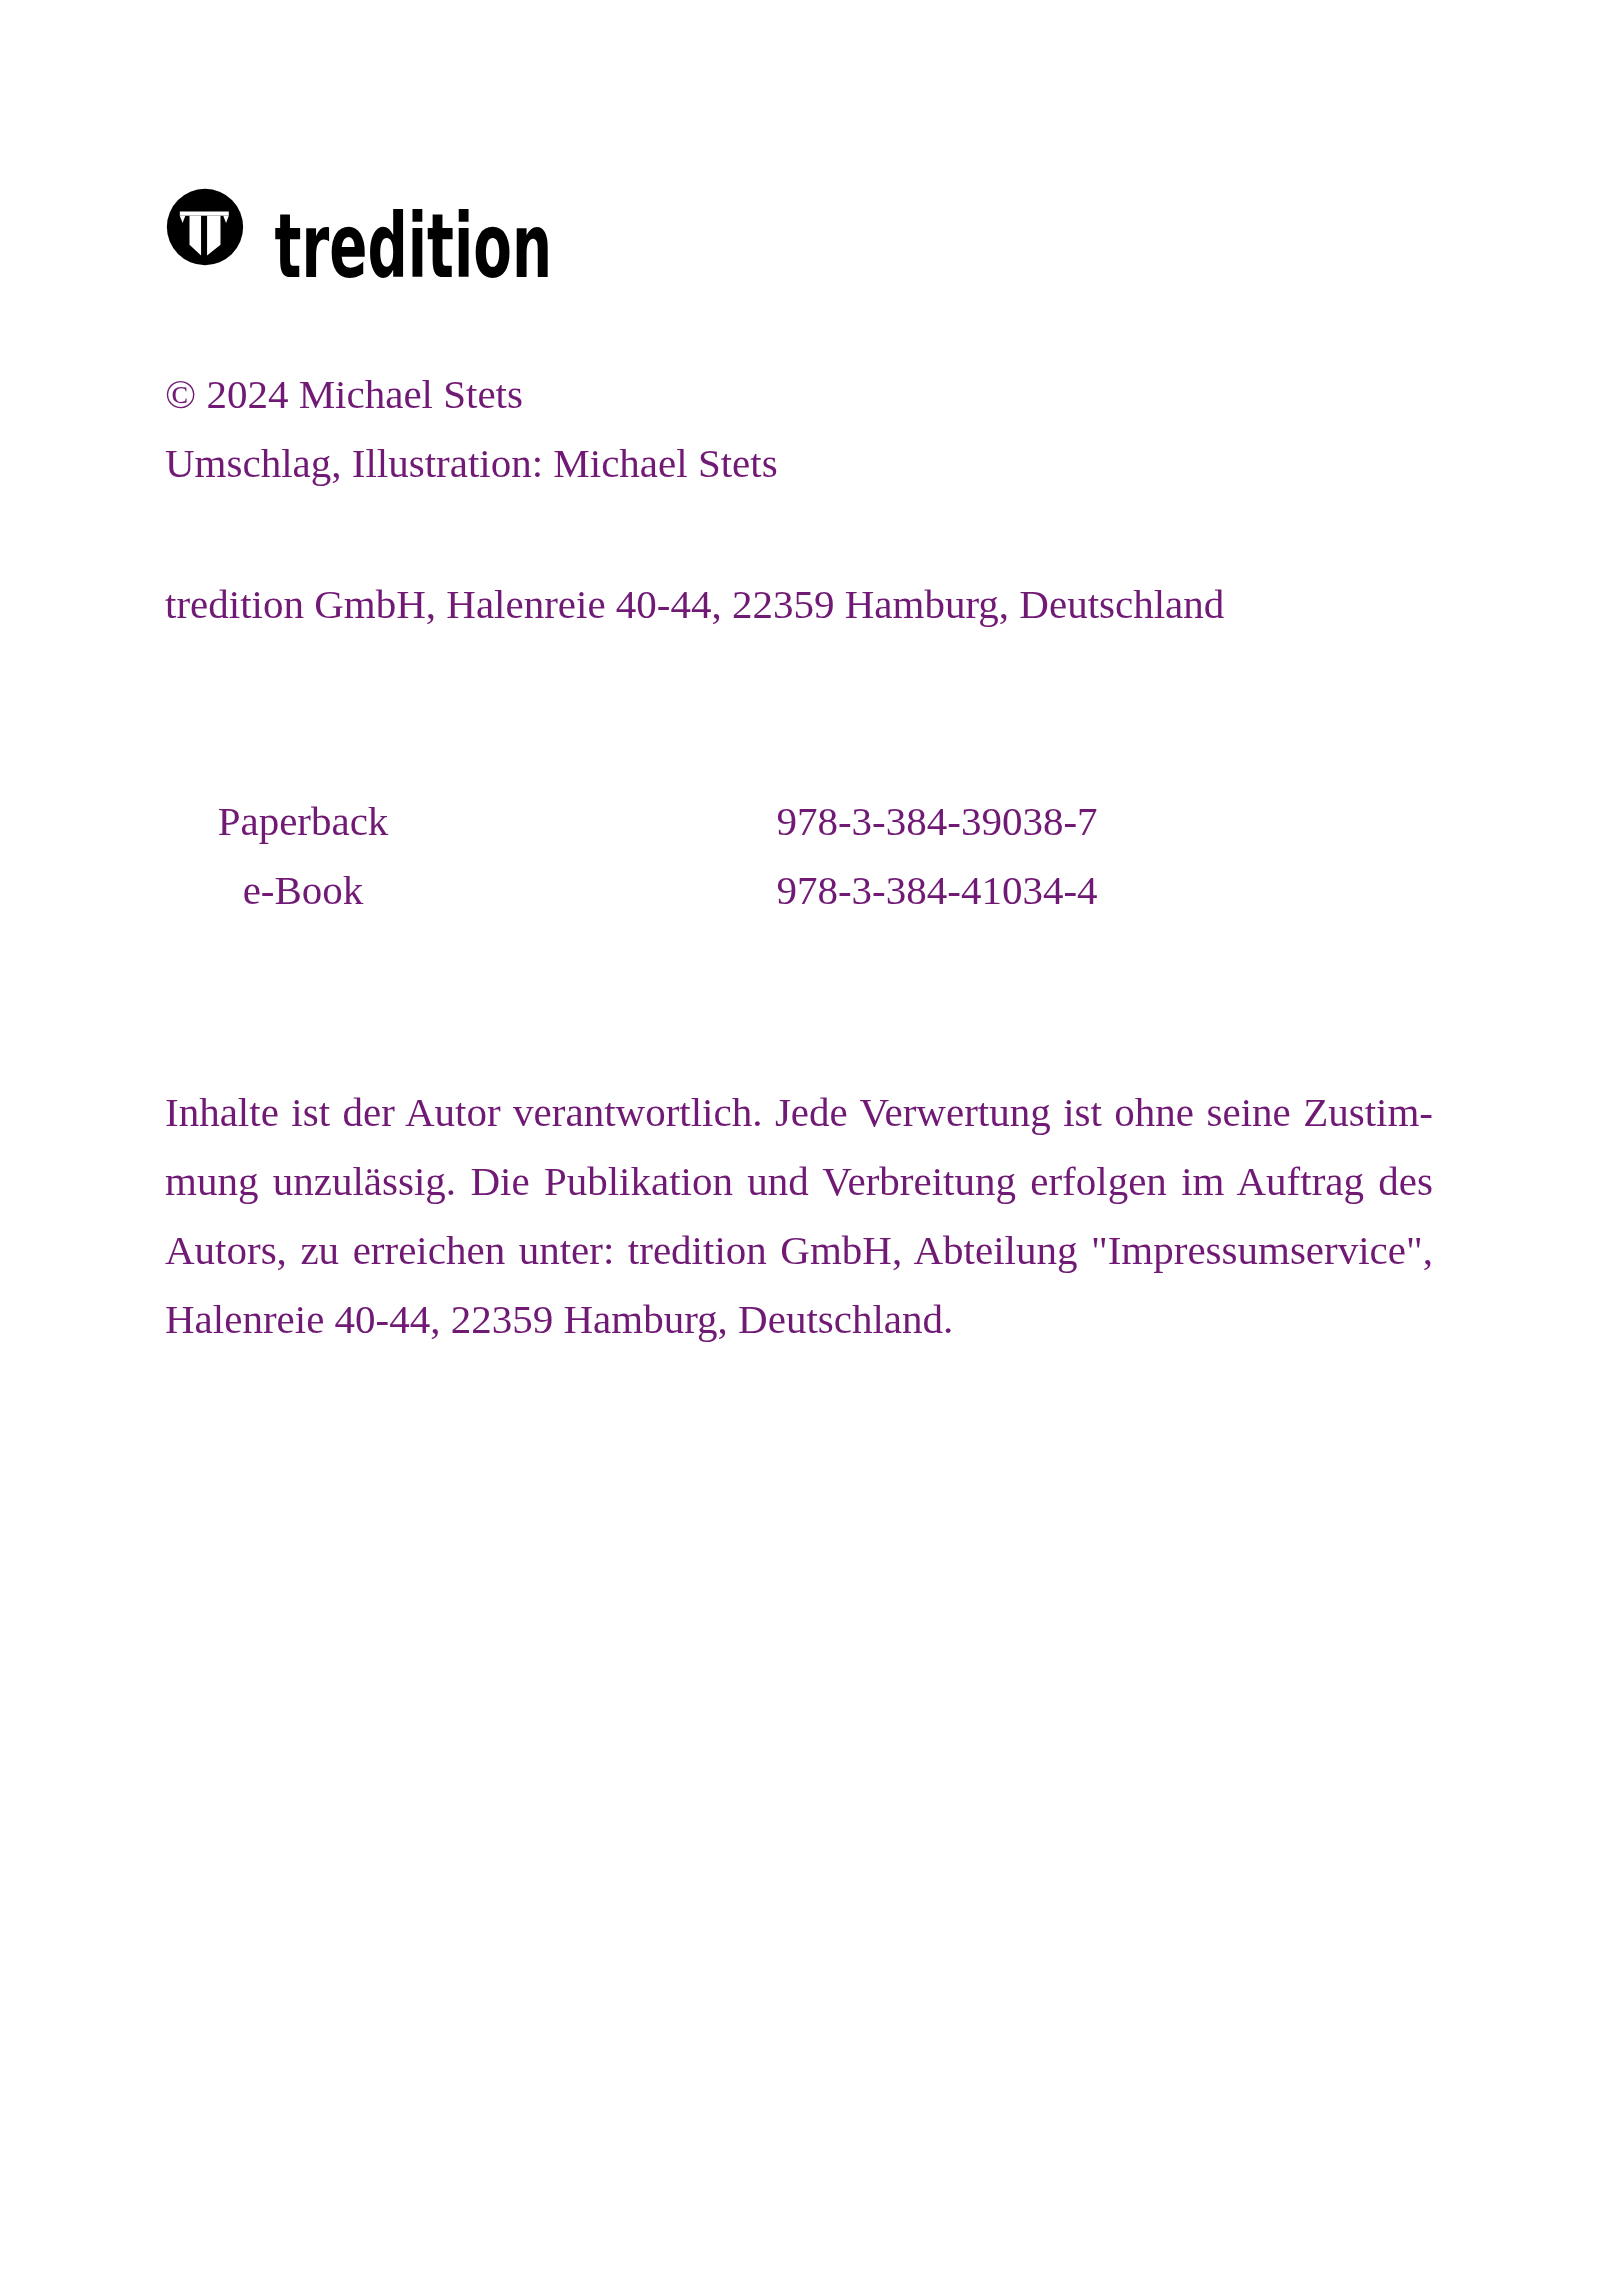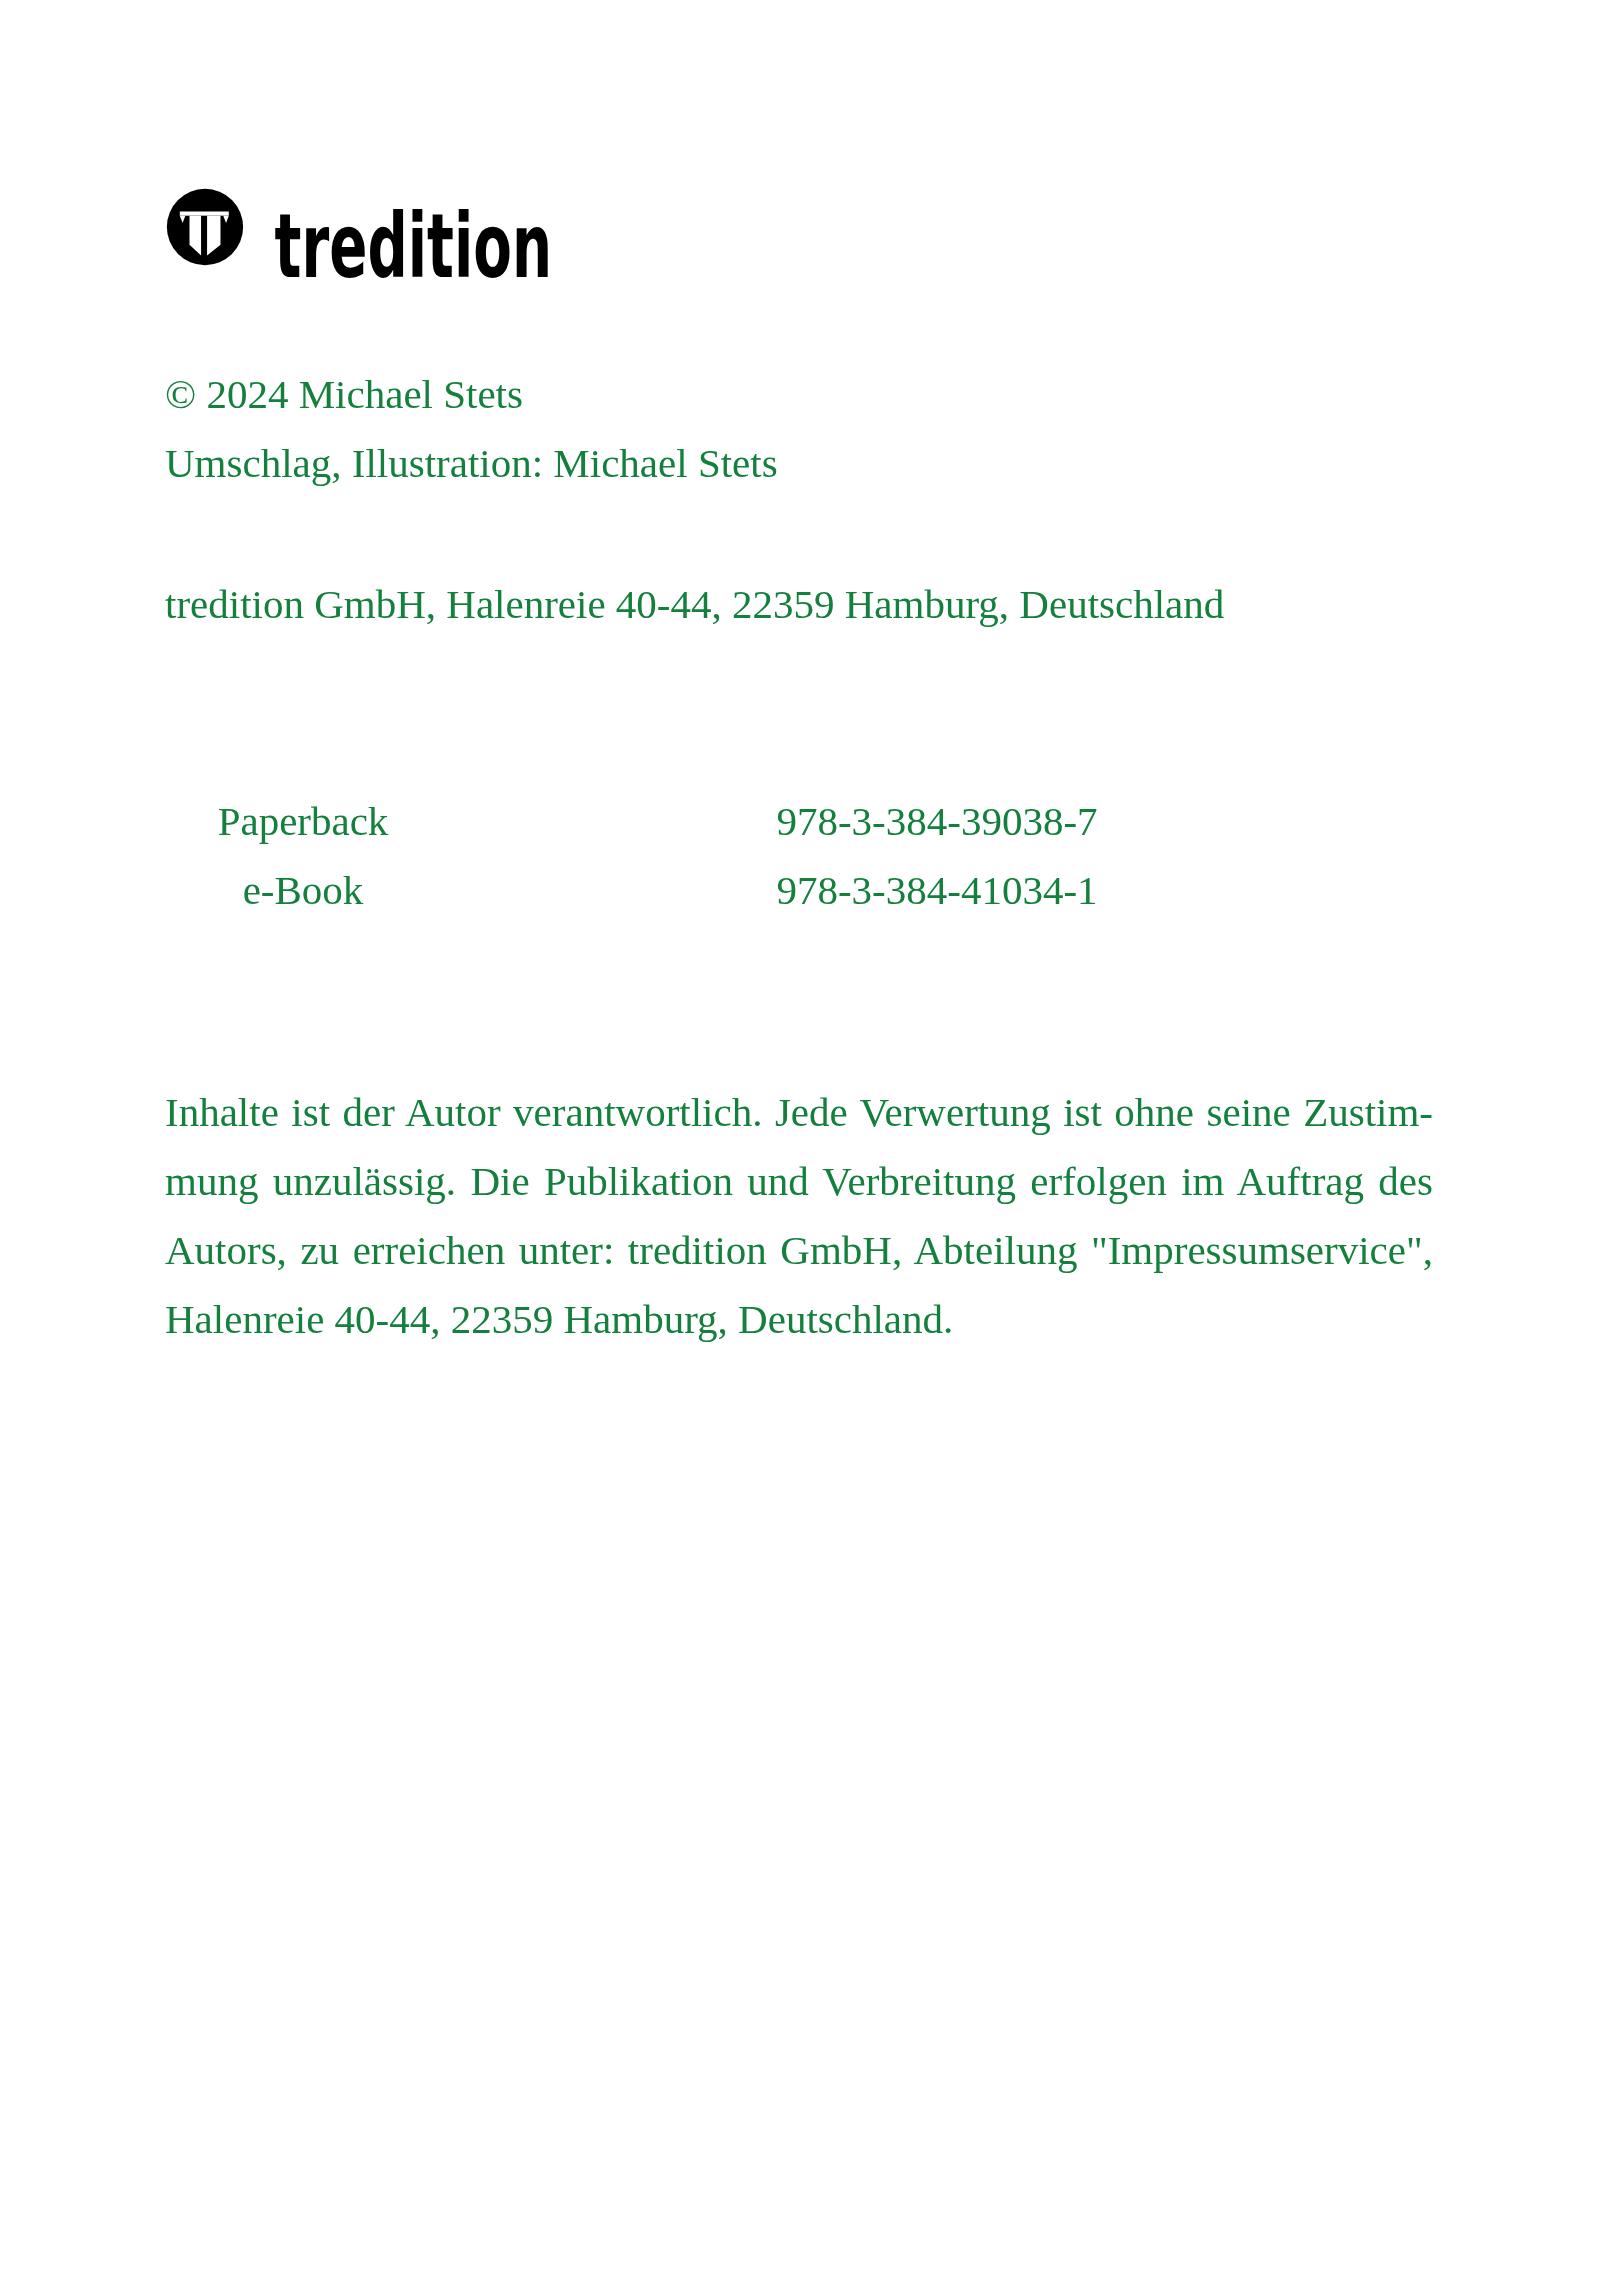--- a/index.html
+++ b/index.html
@@ -5,21 +5,21 @@
   html, body {
     margin: 0;
     padding: 0;
     background: #ffffff;
   }
   .page {
     position: relative;
     width: 1618px;
     height: 2295px;
     background: #ffffff;
-    color: #15803d;
+    color: #701a75;
     font-family: "Liberation Serif", "DejaVu Serif", serif;
     font-size: 41px;
     line-height: 69px;
     overflow: hidden;
   }
   .content {
     padding-left: 165px;
     padding-right: 185px;
   }
   .text-col { width: 1268px; }
@@ -89,21 +89,21 @@
       <div class="line">tredition GmbH, Halenreie 40-44, 22359 Hamburg, Deutschland</div>
     </div>
 
     <div class="block-isbn text-col">
       <div class="isbn-row line">
         <span class="isbn-label">Paperback</span>
         <span class="isbn-value">978-3-384-39038-7</span>
       </div>
       <div class="isbn-row line">
         <span class="isbn-label">e-Book</span>
-        <span class="isbn-value">978-3-384-41034-1</span>
+        <span class="isbn-value">978-3-384-41034-4</span>
       </div>
     </div>
 
     <div class="block-legal text-col">
       <div class="legal-line line">Inhalte ist der Autor verantwortlich. Jede Verwertung ist ohne seine Zustim-</div>
       <div class="legal-line line">mung unzulässig. Die Publikation und Verbreitung erfolgen im Auftrag des</div>
       <div class="legal-line line">Autors, zu erreichen unter: tredition GmbH, Abteilung "Impressumservice",</div>
       <div class="legal-line line last">Halenreie 40-44, 22359 Hamburg, Deutschland.</div>
     </div>
 

